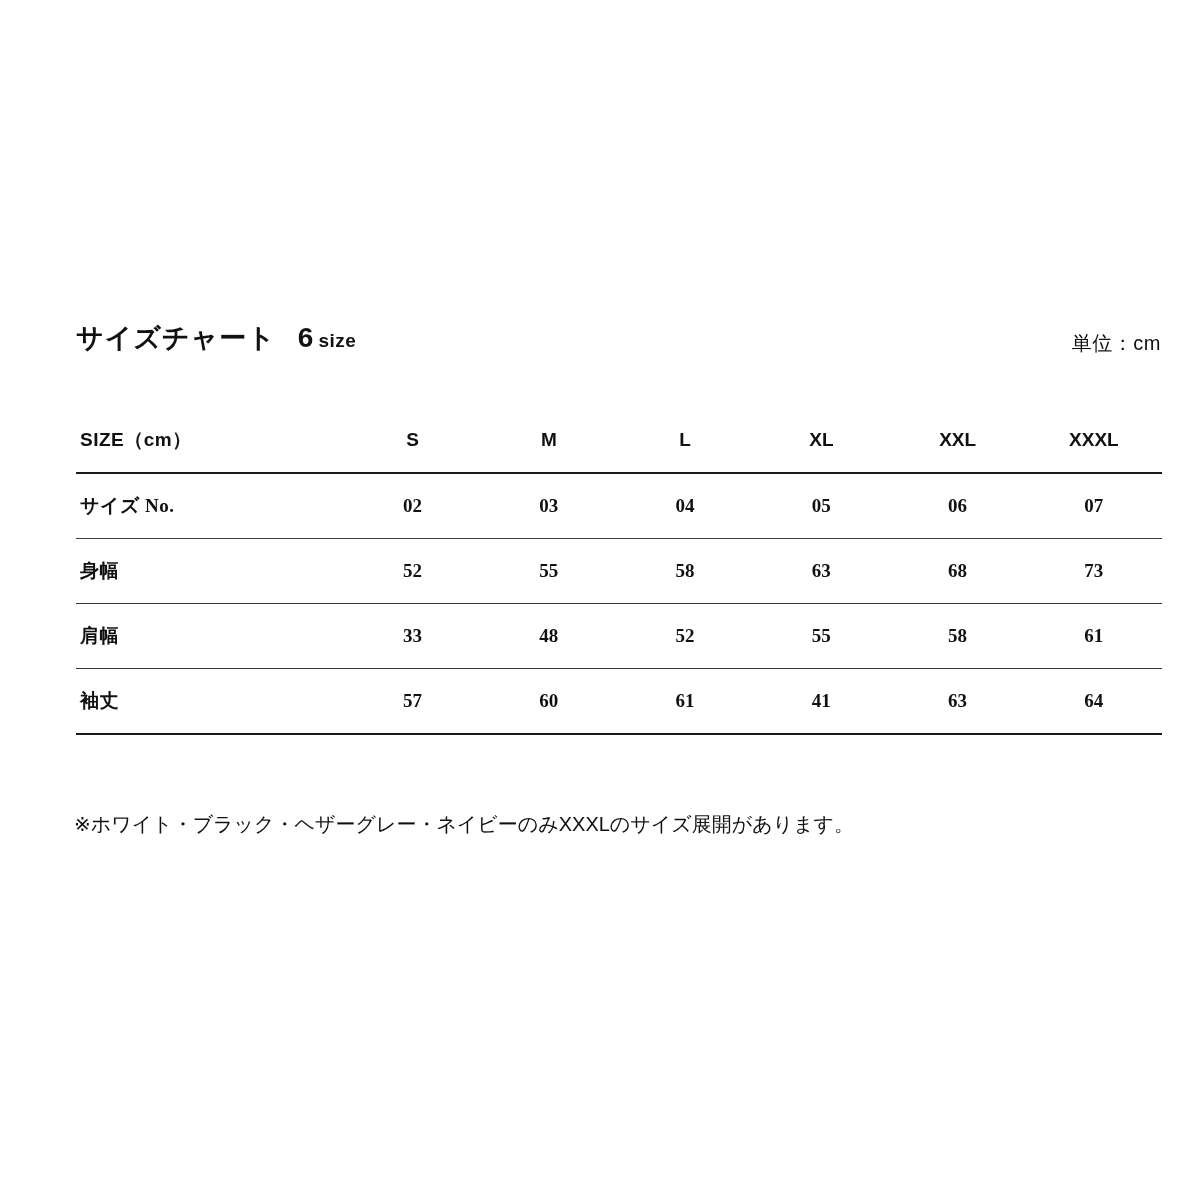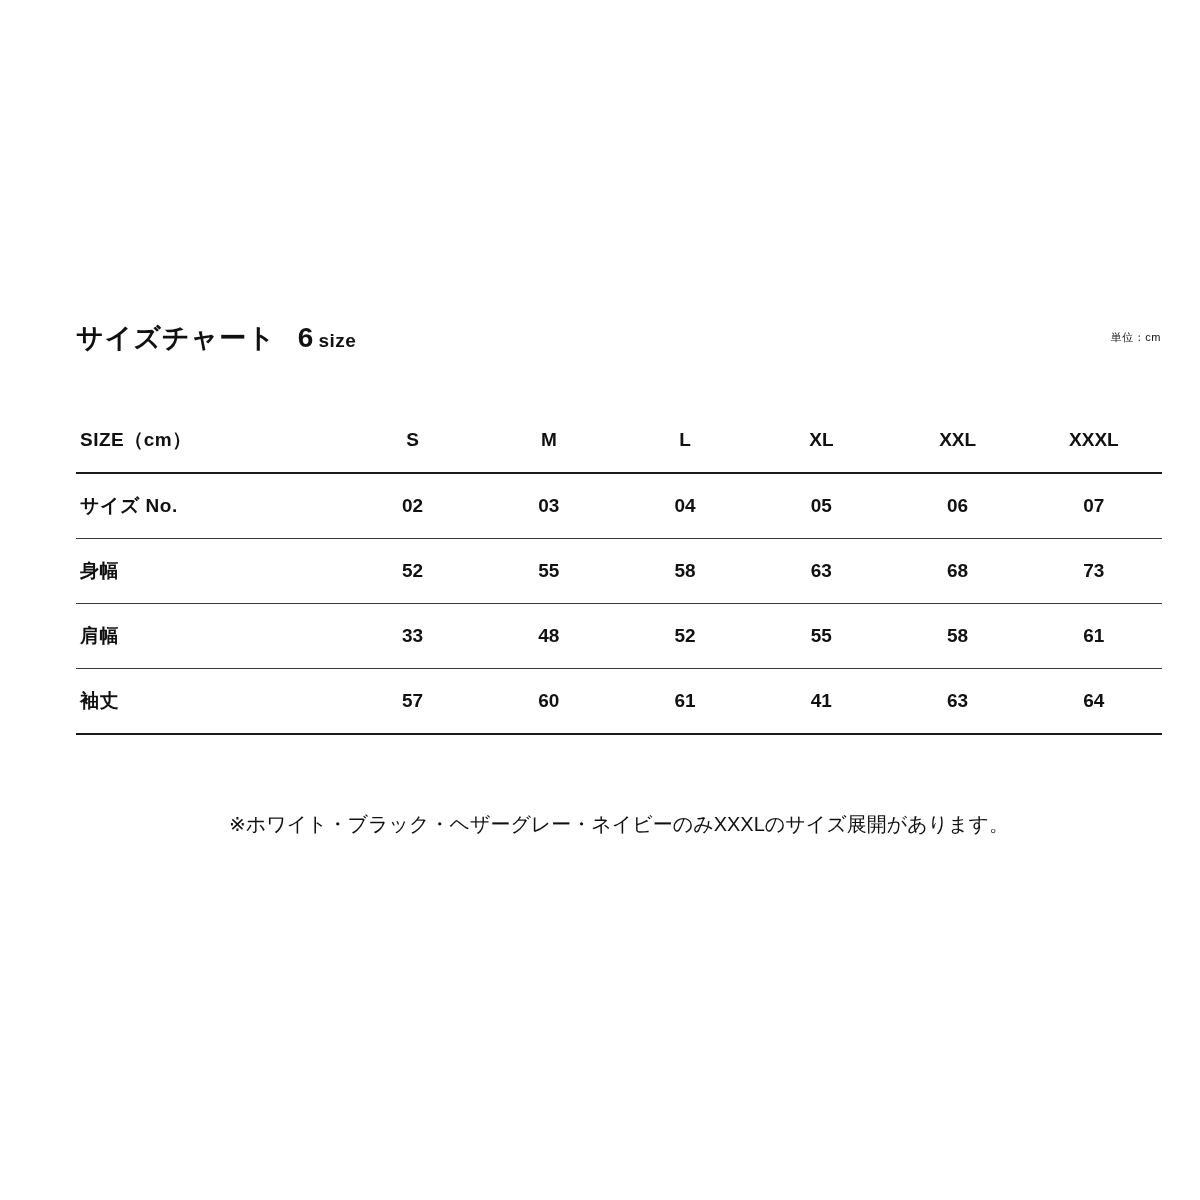--- a/index.html
+++ b/index.html
@@ -50,21 +50,21 @@
   .chart-title .size-word {
     font-size: 19px;
     font-weight: bold;
     margin-left: 4px;
     letter-spacing: 0.5px;
   }
   .unit-note {
     position: absolute;
     right: 0;
     top: 10px;
-    font-size: 11px;
+    font-size: 20px;
     color: #111;
     letter-spacing: 0.5px;
     white-space: nowrap;
   }
 
   
   .size-table {
     position: absolute;
     left: 58px;
     top: 408px;
@@ -84,20 +84,21 @@
     color: #111;
     vertical-align: middle;
     border: 0;
     margin-left: 28px;
   }
   .size-table thead th {
     border-bottom: 2px solid #1a1a1a;
   }
   .size-table tbody td {
     border-bottom: 1.5px solid #3a3a3a;
+    font-family: Liberation Serif, serif;
   }
   .size-table tbody tr:last-child td {
     border-bottom: 2px solid #1a1a1a;
   }
   .cell-label {
     text-align: left;
     padding-left: 4px !important;
     letter-spacing: 0.5px;
   }
   .cell-val {
@@ -113,21 +114,20 @@
     left: 56px;
     top: 805px;
     width: 1090px;
   }
   .note-line {
     font-size: 20px;
     line-height: 38px;
     color: #111;
     letter-spacing: 0px;
     white-space: nowrap;
-    text-align: center;
   }
 </style>
 </head>
 <body>
 
 <div class="page">
 
   <div class="chart-header">
     <div class="chart-title">
       <span>サイズチャート</span><span class="count">6</span><span class="size-word">size</span>

